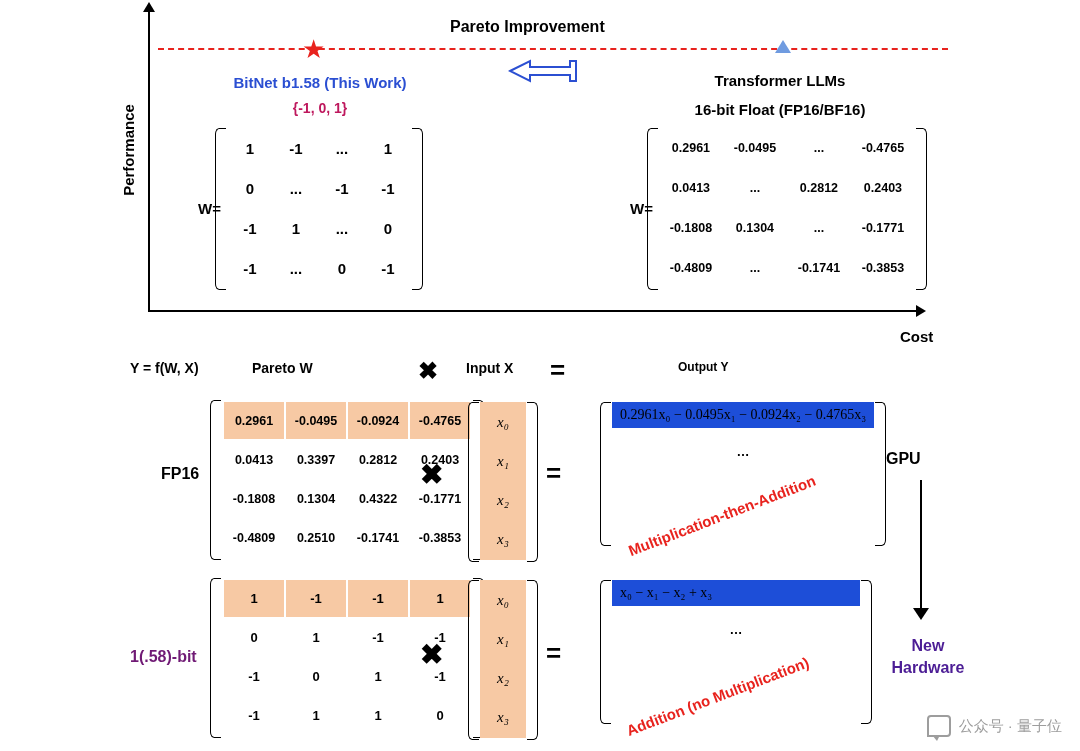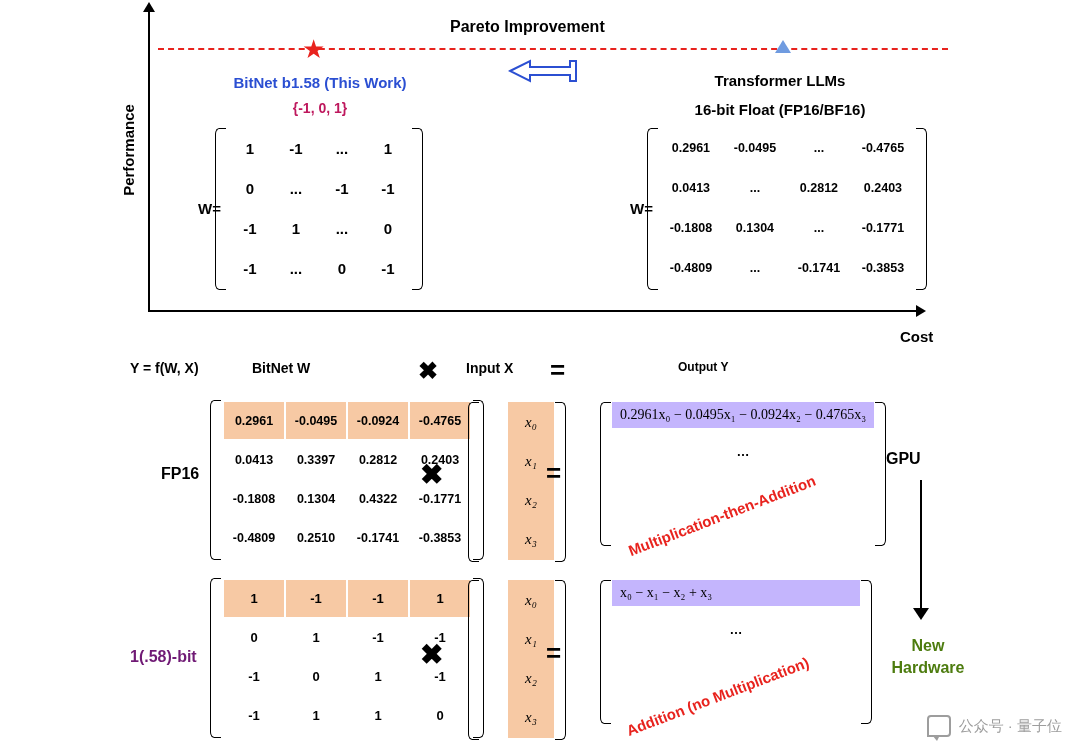--- a/index.html
+++ b/index.html
@@ -238,21 +238,21 @@
     font-size: 16px;
     font-weight: bold;
   }
   #newhw-label {
     position: absolute;
     left: 868px; top: 635px;
     width: 120px;
     text-align: center;
     font-size: 16px;
     font-weight: bold;
-    color: #4d7c0f;
+    color: #4c1d95;
     line-height: 22px;
   }
   #down-arrow-line {
     position: absolute;
     left: 920px; top: 480px;
     width: 2px; height: 130px;
     background: #000;
   }
   #down-arrow-head {
     position: absolute;
@@ -276,36 +276,35 @@
   .bmat td {
     text-align: center;
     font-weight: bold;
     font-size: 13px;
     width: 58px;
     height: 35px;
   }
   
   .xvec {
     background: #f7c9a4;
-    margin-left: 28px;
   }
   .xvec td {
     text-align: center;
     font-size: 15px;
     font-style: italic;
     width: 40px;
     height: 35px;
     font-family: "Liberation Serif", serif;
   }
   
   .outbox {
     position: relative;
   }
   .out-hl {
-    background: #c4b5fd;
+    background: #1d4ed8;
     font-family: "Liberation Serif", serif;
     font-size: 14px;
     padding: 5px 8px;
     white-space: nowrap;
   }
   .out-dots {
     text-align: center;
     font-size: 13px;
     padding-top: 16px;
     font-weight: bold;
@@ -438,21 +437,21 @@
           <td>...</td>
           <td>-0.1741</td>
           <td>-0.3853</td>
         </tr>
       </tbody>
         </table>
     </span>
   </div>
 
   <div id="eq-label">Y = f(W, X)</div>
-  <div id="model-w-label">BitNet W</div>
+  <div id="model-w-label">Pareto W</div>
   <div class="times-sym" style="left:418px; top:357px;">✖</div>
   <div id="input-x-label">Input X</div>
   <div class="equals-sym" style="left:550px; top:355px;">=</div>
   <div id="output-y-label">Output Y</div>
 
   <div class="row-label" id="fp16-row-label">FP16</div>
 
   <div class="matrix-wrap" style="left:222px; top:400px;">
     <span class="bracket">
       <table class="wmat">

